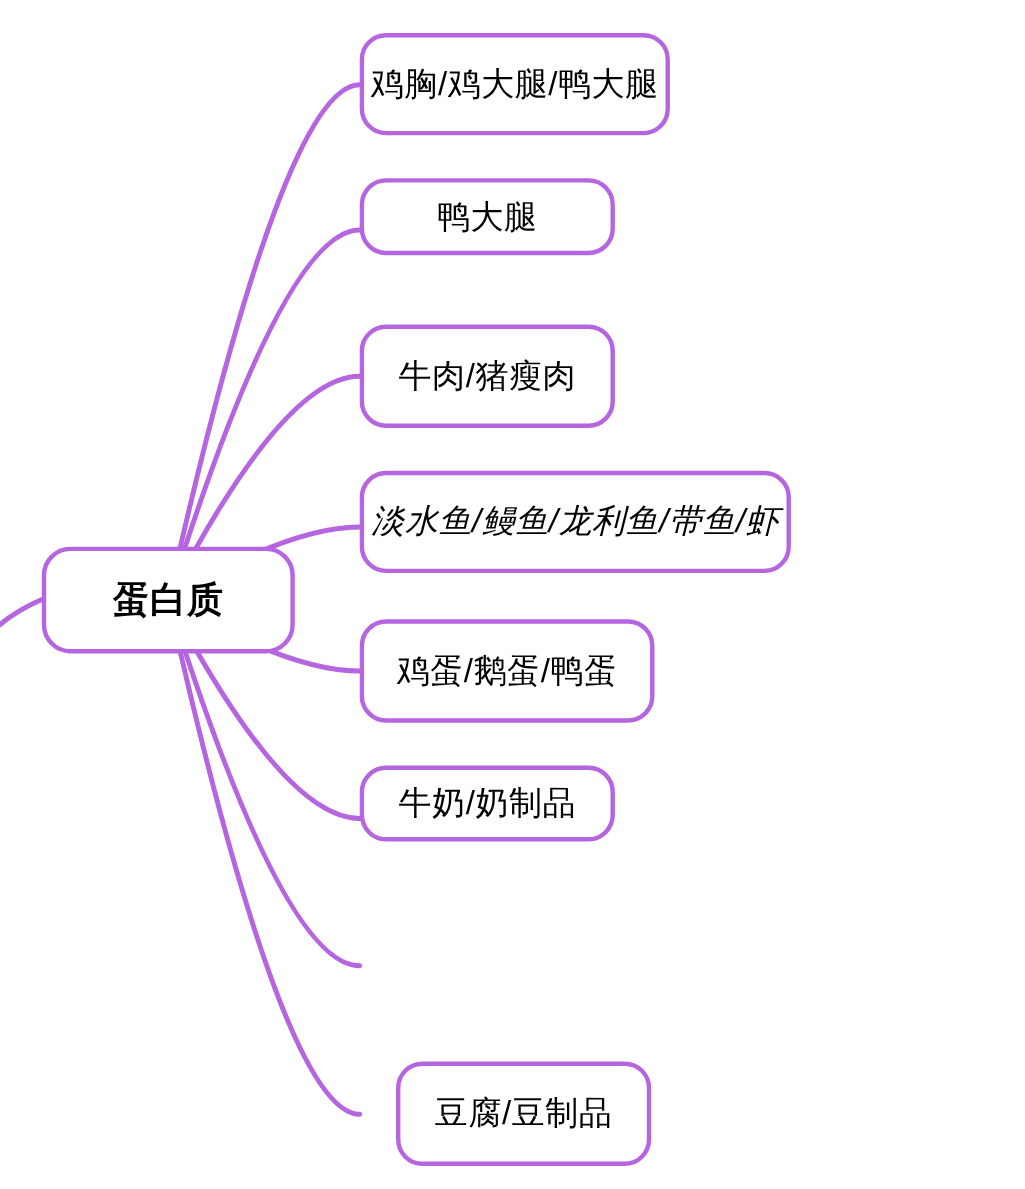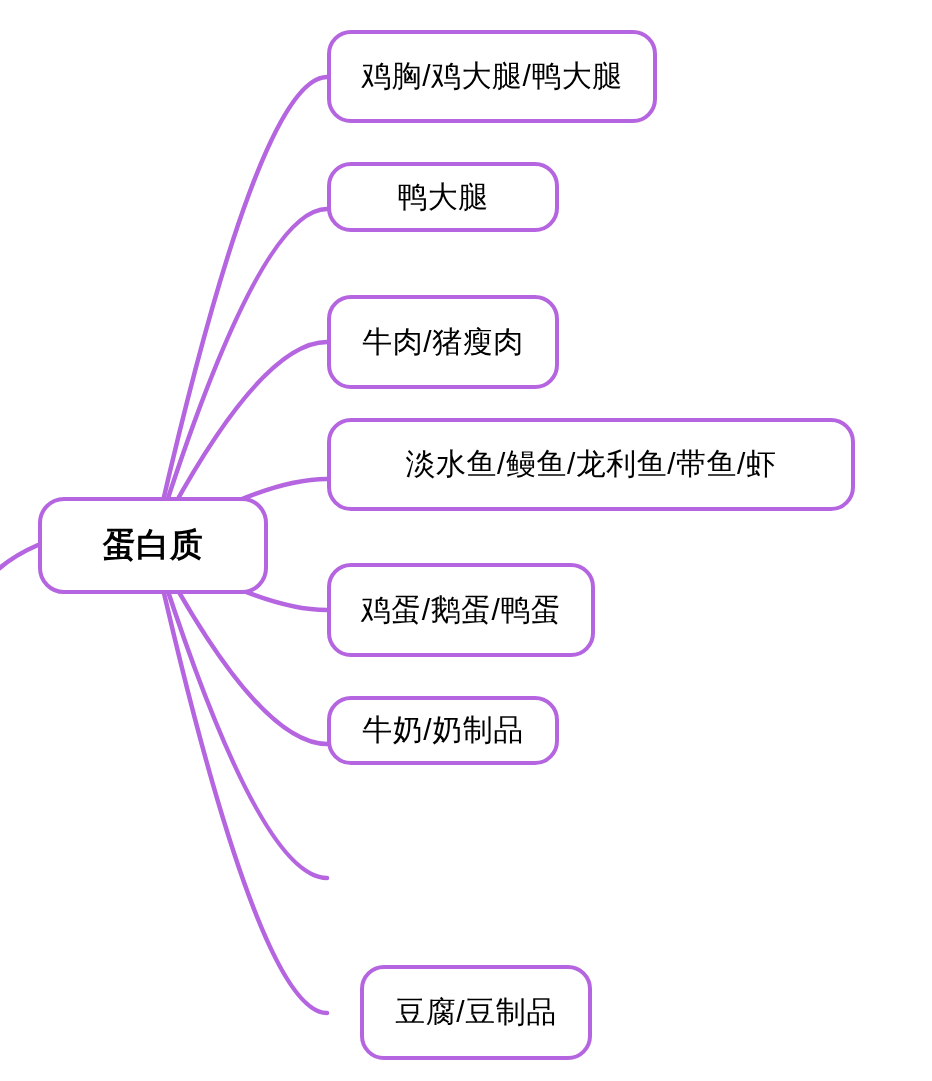--- a/index.html
+++ b/index.html
@@ -45,24 +45,24 @@
     white-space: nowrap;
     cursor: default;
   }
   .node.root {
     border-radius: 26px;
     font-size: 33px;
     font-weight: bold;
   }
   
   .root   { left: 38px;  top: 497px; width: 230px; height: 97px; justify-content: center; }
-  .c0     { left: 327px; top: 30px;  width: 330px; height: 93px; }
+  .c0     { left: 327px; top: 30px;  width: 282px; height: 93px; }
   .c1     { left: 327px; top: 162px; width: 232px; height: 70px; }
   .c2     { left: 327px; top: 295px; width: 232px; height: 94px; text-align: center; }
-  .c3     { left: 327px; top: 418px; width: 528px; height: 93px; }
+  .c3     { left: 327px; top: 428px; width: 392px; height: 93px; font-style: italic; }
   .c4     { left: 327px; top: 563px; width: 268px; height: 94px; }
   .c5     { left: 327px; top: 696px; width: 232px; height: 69px; }
   .c6     { left: 327px; top: 830px; width: 232px; height: 96px; }
   .c7     { left: 327px; top: 965px; width: 232px; height: 95px; margin-left: 33px; }
 </style>
 </head>
 <body>
 
 <div class="canvas">
 

